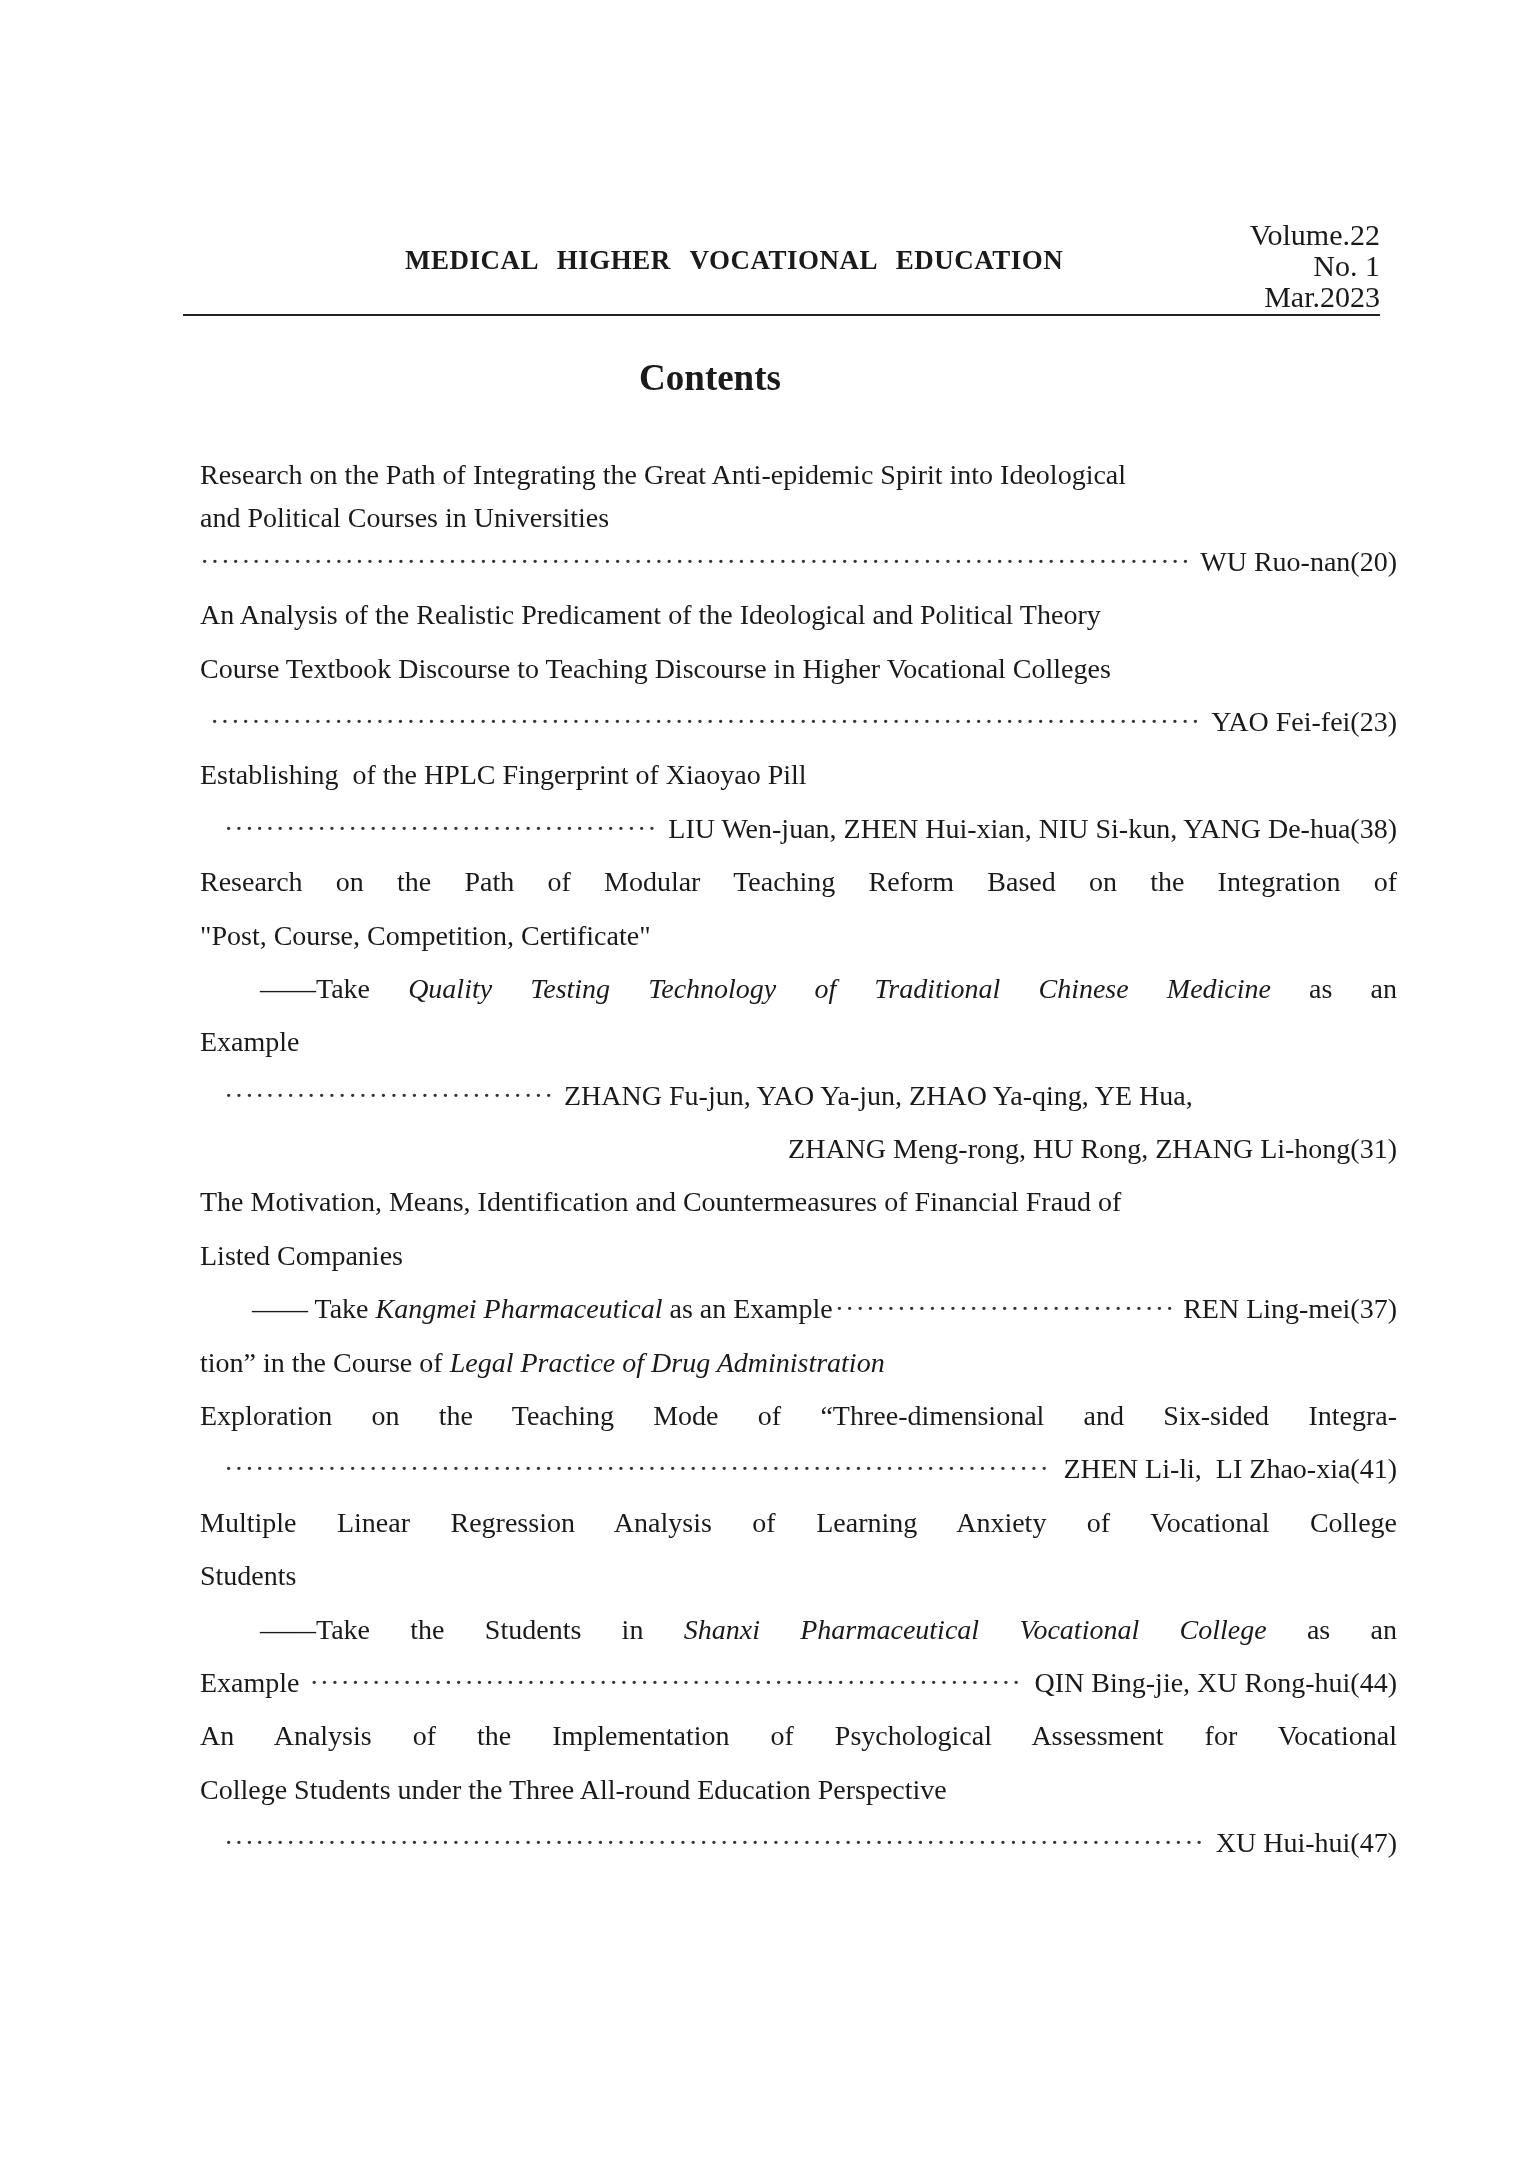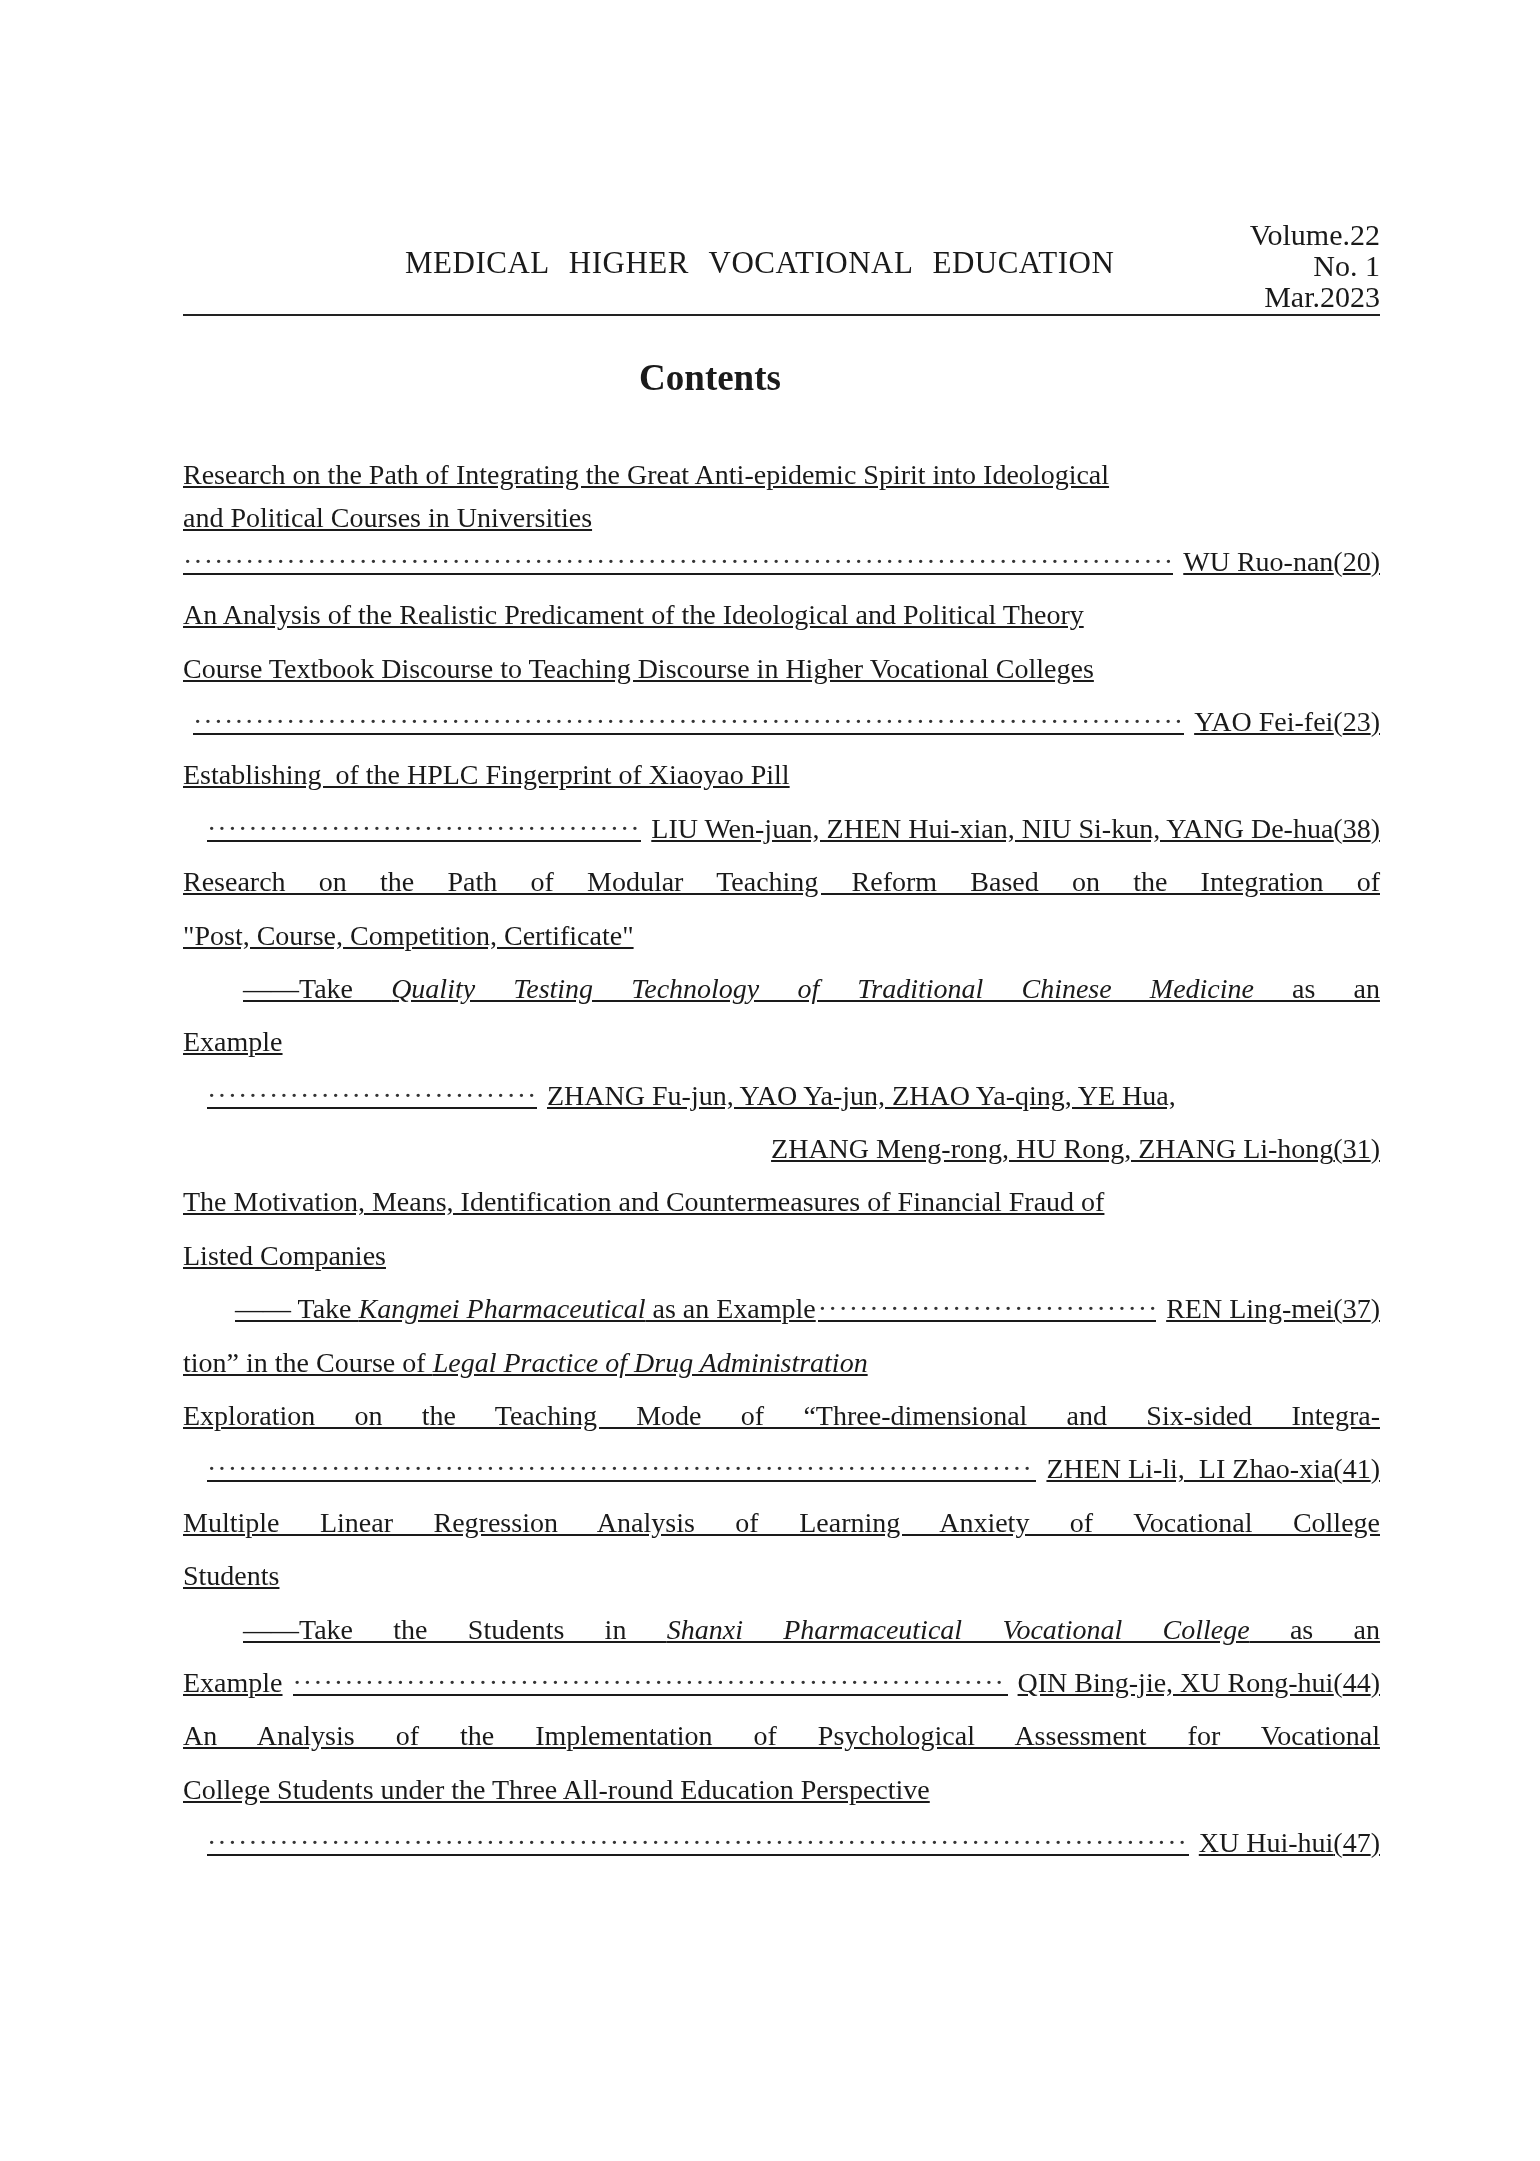--- a/index.html
+++ b/index.html
@@ -1,25 +1,25 @@
 <!DOCTYPE html>
 <html><head>
 <meta charset="utf-8">
 <style>
   html, body { margin: 0; padding: 0; background: #ffffff; }
   body { width: 1540px; height: 2161px; position: relative; overflow: hidden; color: #1a1a1a;
          font-family: "Liberation Serif", "DejaVu Serif", serif; }
   .header { position: absolute; left: 183px; top: 215px; width: 1197px; height: 100px; }
-  .journal-title { position: absolute; left: 222px; top: 30px; font-size: 31px; font-weight: normal;
+  .journal-title { position: absolute; left: 222px; top: 30px; font-size: 27px; font-weight: bold;
                    letter-spacing: 0.5px; word-spacing: 12px; white-space: nowrap; }
   .issue-meta { position: absolute; right: 0; top: 4px; text-align: right; font-size: 30px; line-height: 31px; }
   .rule { position: absolute; left: 183px; top: 314px; width: 1197px; height: 0; border-top: 2px solid #222; }
   .contents-title { position: absolute; left: 0; width: 1420px; top: 356px; text-align: center;
                     font-size: 37px; font-weight: bold; }
-  .toc { position: absolute; left: 183px; top: 448px; width: 1197px; font-size: 28px; text-decoration: underline; }
+  .toc { position: absolute; left: 200px; top: 448px; width: 1197px; font-size: 28px; }
   .line { height: 53.4px; line-height: 53.4px; white-space: nowrap; position: relative; }
   .justify { text-align: justify; text-align-last: justify; }
   .dot-row { display: flex; align-items: baseline; }
   .dots { flex: 1; overflow: hidden; letter-spacing: 1px; color: #333; margin-right: 10px; }
   .dots::before { content: "··························································································································································································"; }
   .author { white-space: nowrap; }
   .indent-sm { padding-left: 24px; }
   .indent-sub { padding-left: 60px; }
   i { font-style: italic; }
   .right { text-align: right; }

